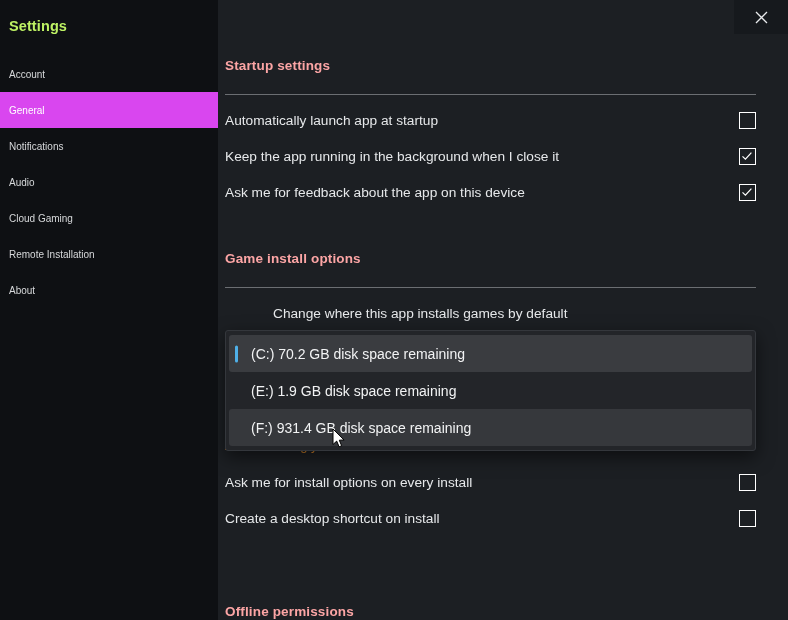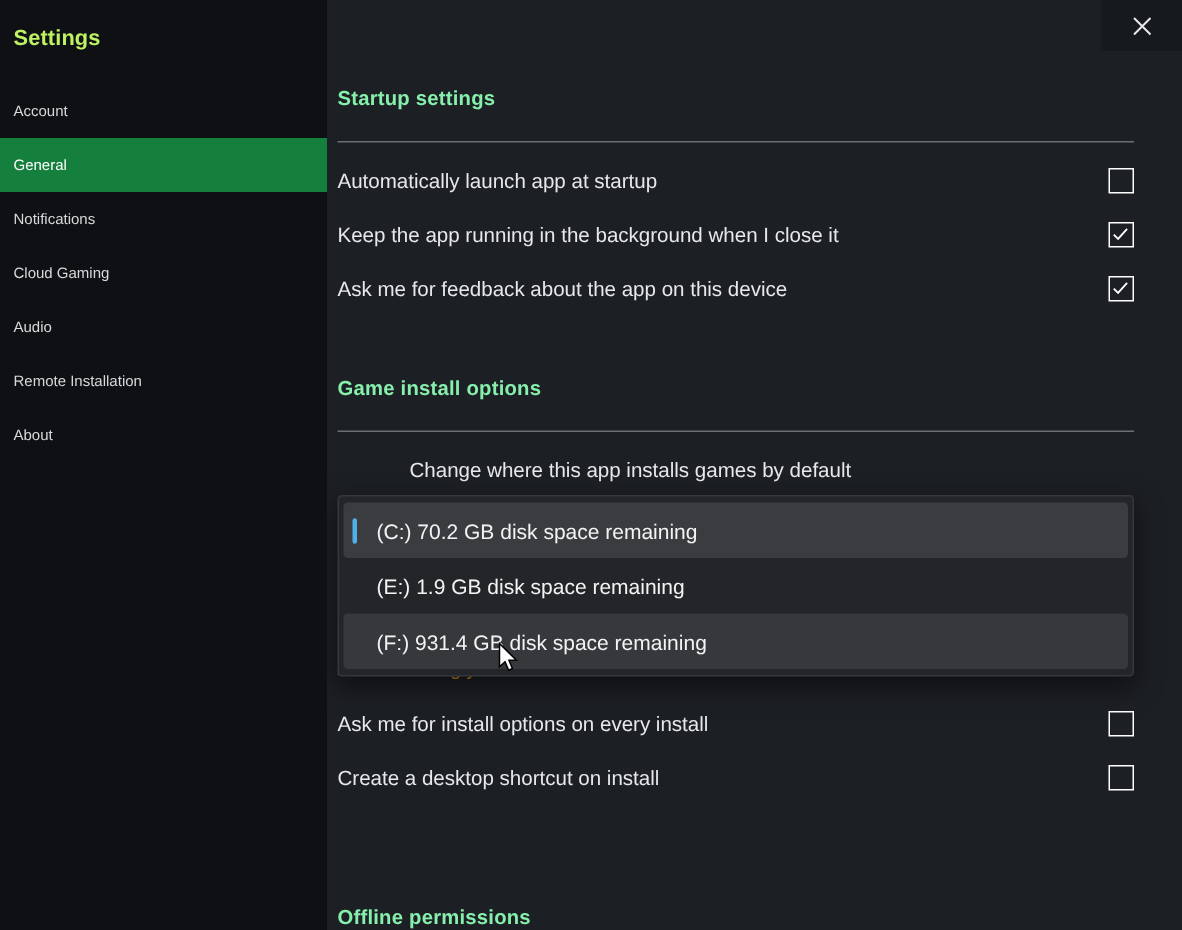--- a/index.html
+++ b/index.html
@@ -28,21 +28,21 @@
   .nav { margin-top:22px; }
   .nav-item {
     height:36px;
     display:flex;
     align-items:center;
     padding-left:9px;
     color:#d6d8da;
     font-size:10px;
     cursor:pointer;
   }
-  .nav-item.selected { background:#15803d; color:#ffffff; }
+  .nav-item.selected { background:#d946ef; color:#ffffff; }
 
   
   .content {
     flex:1 1 auto;
     position:relative;
     background:#1c1f23;
     height:620px;
     overflow:hidden;
   }
 
@@ -56,21 +56,21 @@
     cursor:pointer;
   }
   .close-btn svg { display:block; }
 
   .section-head {
     position:absolute;
     left:7px;
     width:531px;
   }
   .section-head .label {
-    color:#86efac;
+    color:#fca5a5;
     font-size:13.5px;
     font-weight:bold;
     letter-spacing:0.15px;
   }
   .section-head .rule {
     margin-top:21px;
     height:1px;
     background:#6b6e72;
     width:531px;
   }
@@ -164,24 +164,24 @@
       <div class="nav-item">
         <span>Account</span>
       </div>
       <div class="nav-item selected">
         <span>General</span>
       </div>
       <div class="nav-item">
         <span>Notifications</span>
       </div>
       <div class="nav-item">
+        <span>Audio</span>
+      </div>
+      <div class="nav-item">
         <span>Cloud Gaming</span>
-      </div>
-      <div class="nav-item">
-        <span>Audio</span>
       </div>
       <div class="nav-item">
         <span>Remote Installation</span>
       </div>
       <div class="nav-item">
         <span>About</span>
       </div>
     </div>
   </div>
 

